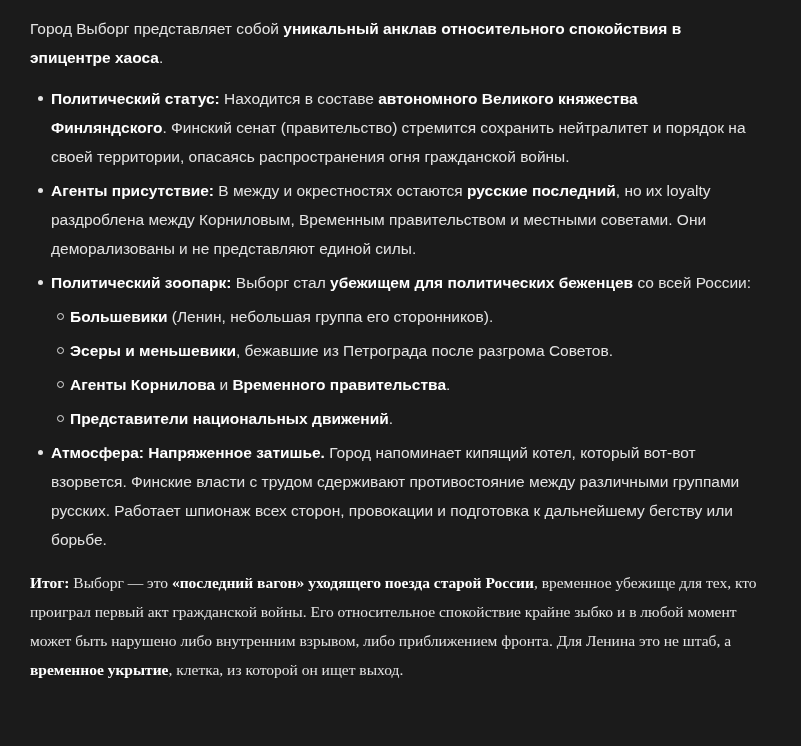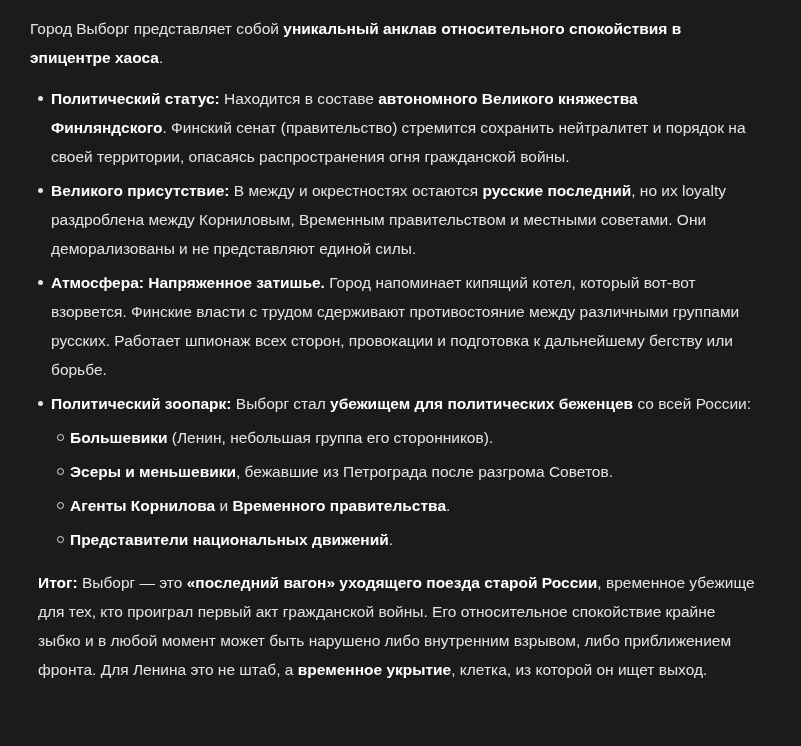--- a/index.html
+++ b/index.html
@@ -18,21 +18,21 @@
     font-size: 15.5px;
     line-height: 29px;
     overflow: hidden;
   }
   .message {
     padding: 14px 36px 16px 30px;
     width: 100%;
     height: 100%;
   }
   .para { margin: 0 0 12px 0; }
-  .para.outro { margin: 8px; }
+  .para.outro { margin: 0; font-family: Liberation Serif, serif; }
   strong { font-weight: 700; color: var(--bold); }
   ul.list {
     list-style: none;
     margin: 0 12px 14px 0;
     padding: 0;
   }
   ul.list > li {
     position: relative;
     padding-left: 21px;
     margin-bottom: 5px;
@@ -77,42 +77,42 @@
   <p class="para"><span>Город Выборг представляет собой </span><strong>уникальный анклав относительного спокойствия в эпицентре хаоса</strong><span>.</span></p>
 
   <ul class="list">
 
     <li>
       <span><strong>Политический статус:</strong><span> Находится в составе </span><strong>автономного Великого княжества Финляндского</strong><span>. Финский сенат (правительство) стремится сохранить нейтралитет и порядок на своей территории, опасаясь распространения огня гражданской войны.</span></span>
     </li>
 
 
     <li>
-      <span><strong>Великого присутствие:</strong><span> В между и окрестностях остаются </span><strong>русские последний</strong><span>, но их loyalty раздроблена между Корниловым, Временным правительством и местными советами. Они деморализованы и не представляют единой силы.</span></span>
-    </li>
-
-    <li>
-      <span><strong>Атмосфера: Напряженное затишье.</strong><span> Город напоминает кипящий котел, который вот-вот взорвется. Финские власти с трудом сдерживают противостояние между различными группами русских. Работает шпионаж всех сторон, провокации и подготовка к дальнейшему бегству или борьбе.</span></span>
+      <span><strong>Агенты присутствие:</strong><span> В между и окрестностях остаются </span><strong>русские последний</strong><span>, но их loyalty раздроблена между Корниловым, Временным правительством и местными советами. Они деморализованы и не представляют единой силы.</span></span>
     </li>
 
     <li>
       <span><strong>Политический зоопарк:</strong><span> Выборг стал </span><strong>убежищем для политических беженцев</strong><span> со всей России:</span></span>
       <ul class="sublist">
         <li>
           <span><strong>Большевики</strong><span> (Ленин, небольшая группа его сторонников).</span></span>
         </li>
         <li>
           <span><strong>Эсеры и меньшевики</strong><span>, бежавшие из Петрограда после разгрома Советов.</span></span>
         </li>
         <li>
           <span><strong>Агенты Корнилова</strong><span> и </span><strong>Временного правительства</strong><span>.</span></span>
         </li>
         <li>
           <span><strong>Представители национальных движений</strong><span>.</span></span>
         </li>
       </ul>
     </li>
 
+    <li>
+      <span><strong>Атмосфера: Напряженное затишье.</strong><span> Город напоминает кипящий котел, который вот-вот взорвется. Финские власти с трудом сдерживают противостояние между различными группами русских. Работает шпионаж всех сторон, провокации и подготовка к дальнейшему бегству или борьбе.</span></span>
+    </li>
+
   </ul>
 
   <p class="para outro"><strong>Итог:</strong><span> Выборг — это </span><strong>«последний вагон» уходящего поезда старой России</strong><span>, временное убежище для тех, кто проиграл первый акт гражданской войны. Его относительное спокойствие крайне зыбко и в любой момент может быть нарушено либо внутренним взрывом, либо приближением фронта. Для Ленина это не штаб, а </span><strong>временное укрытие</strong><span>, клетка, из которой он ищет выход.</span></p>
 
 </div>
 
 </body></html>

